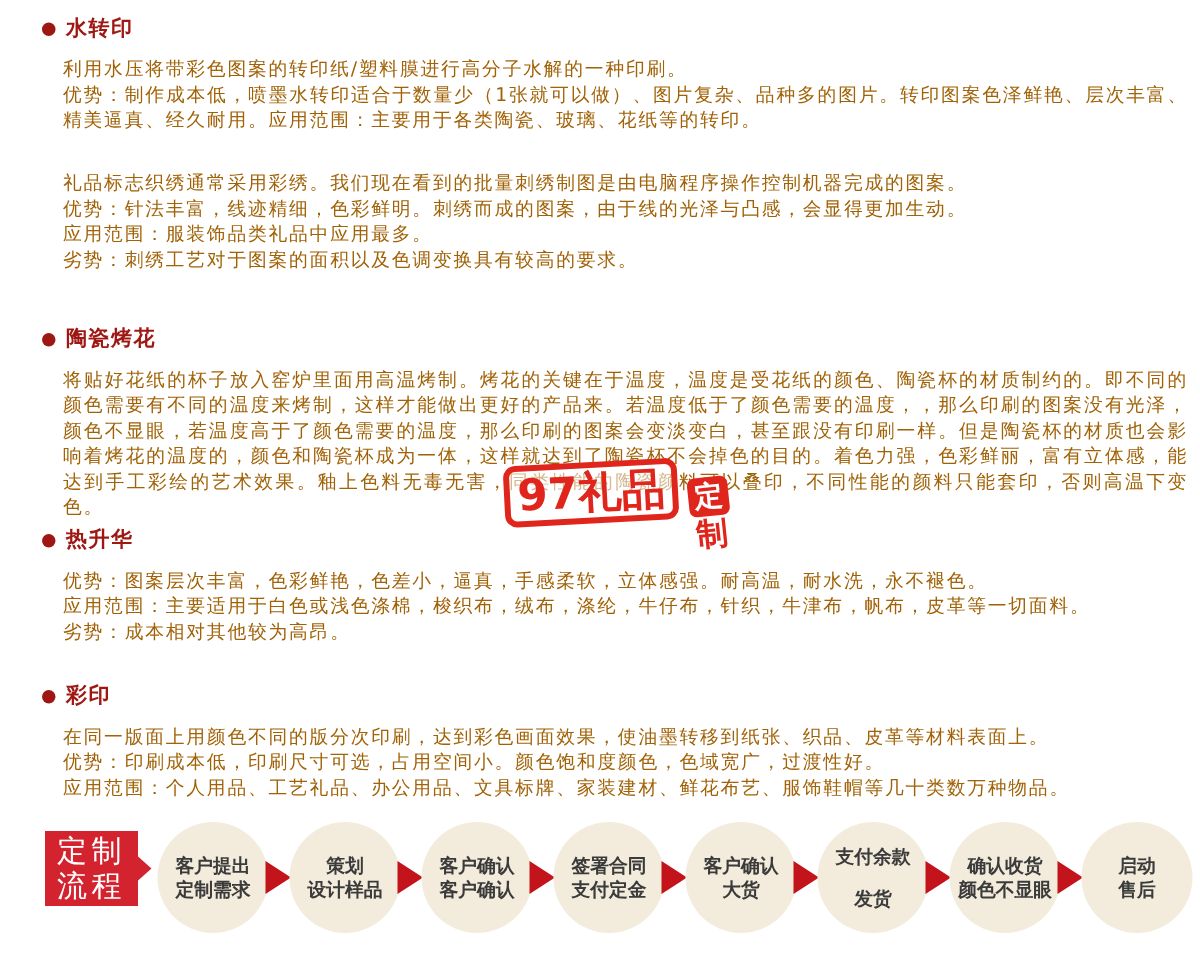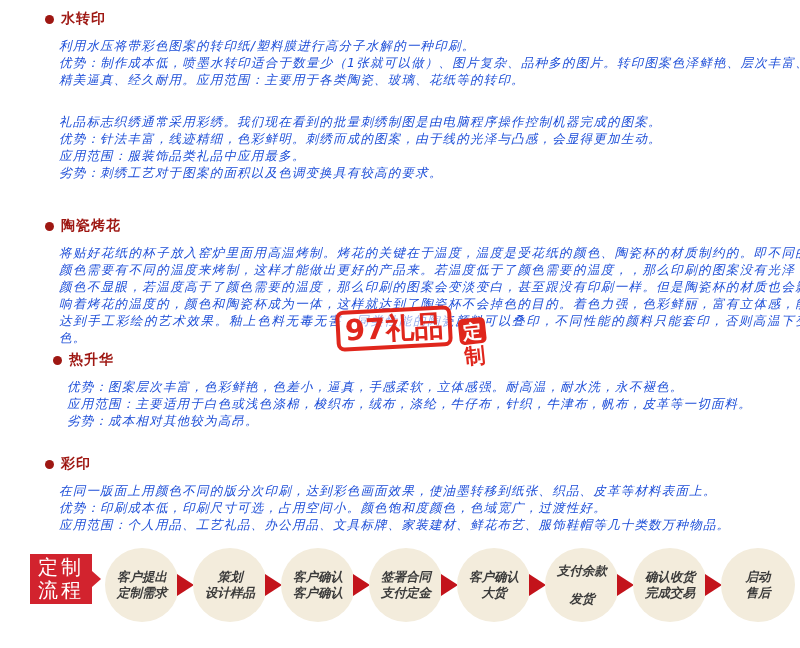--- a/index.html
+++ b/index.html
@@ -4,28 +4,28 @@
 <style>
   * { margin:0; padding:0; box-sizing:border-box; }
   html,body { background:#ffffff; }
   body { font-family:"DejaVu Sans", sans-serif; }
   .page {
     position:relative; width:800px; height:648px;
     background:#ffffff; overflow:hidden;
     font-family:"DejaVu Sans", sans-serif;
   }
   
-  .proc { position:absolute; left:17px; width:686px; }
+  .proc { position:absolute; left:0; width:686px; }
   .sec-header { display:flex; align-items:center; gap:7px; padding-left:28px; margin-bottom:9px; }
   .bullet { width:9px; height:9px; border-radius:50%; background:#9e1712; flex:0 0 auto; }
   .sec-title { font-size:14px; font-weight:bold; color:#9e1712; letter-spacing:1px; }
   .sec-body { padding-left:42px; width:792px; }
-  .sec-body p { font-size:12.5px; line-height:17px; color:#1d4ed8; letter-spacing:1.2px; text-align:justify;font-style:italic; }
+  .sec-body p { font-size:12.5px; line-height:17px; color:#a16207; letter-spacing:1.2px; text-align:justify; }
   #sec1 { top:10px; } #sec2 { top:113px; } #sec3 { top:217px; }
-  #sec4 { top:351px;padding-left:8px; } #sec5 { top:455px; }
+  #sec4 { top:351px; } #sec5 { top:455px; }
   
   .watermark { position:absolute; left:336px; top:308px; display:flex; align-items:flex-start; }
   .wm-brand {
     display:inline-block; border:4px solid #e0261c; border-radius:8px;
     color:#e0261c; font-weight:bold; font-size:29px; line-height:1;
     padding:2px 5px; transform:rotate(-3deg); background:rgba(255,255,255,0.55);
     letter-spacing:0px; white-space:nowrap;
   }
   .wm-seal { display:flex; flex-direction:column; align-items:center; margin:10px 0 0 8px; transform:rotate(-6deg); }
   .wm-seal-top {
@@ -42,21 +42,21 @@
   }
   .flow-box-line { font-size:20px; font-weight:normal; line-height:23px; letter-spacing:3px; white-space:nowrap; }
   .flow-pointer {
     position:absolute; left:92px; top:30px; width:0; height:0;
     border-left:9px solid #d2232e; border-top:8px solid transparent; border-bottom:8px solid transparent;
   }
   .flow-step {
     position:absolute; top:7px; width:74px; height:74px; border-radius:50%;
     background:#f3ecdc; display:flex; flex-direction:column; align-items:center; justify-content:center;
   }
-  .step-line { font-size:12.5px; font-weight:bold; color:#3b3b3b; line-height:16px; white-space:nowrap;font-style:italic; }
+  .step-line { font-size:12.5px; font-weight:bold; color:#3b3b3b; line-height:16px; white-space:nowrap; }
   .flow-arrow {
     position:absolute; top:33px; width:0; height:0;
     border-left:17px solid #c3131b; border-top:11px solid transparent; border-bottom:11px solid transparent;
   }
   .s0{left:105px;} .s1{left:193px;} .s2{left:281px;} .s3{left:369px;}
   .s4{left:457px;} .s5{left:545px;gap:12px;} .s6{left:633px;} .s7{left:721px;}
   .a0{left:177px;} .a1{left:265px;} .a2{left:353px;} .a3{left:441px;}
   .a4{left:529px;} .a5{left:617px;} .a6{left:705px;}
 </style>
 </head>
@@ -164,21 +164,21 @@
     <span class="flow-arrow a4"></span>
 
     <div class="flow-step s5">
       <span class="step-line">支付余款</span>
       <span class="step-line">发货</span>
     </div>
     <span class="flow-arrow a5"></span>
 
     <div class="flow-step s6">
       <span class="step-line">确认收货</span>
-      <span class="step-line">完成交易</span>
+      <span class="step-line">颜色不显眼</span>
     </div>
     <span class="flow-arrow a6"></span>
 
     <div class="flow-step s7">
       <span class="step-line">启动</span>
       <span class="step-line">售后</span>
     </div>
   </div>
 
 </div>

